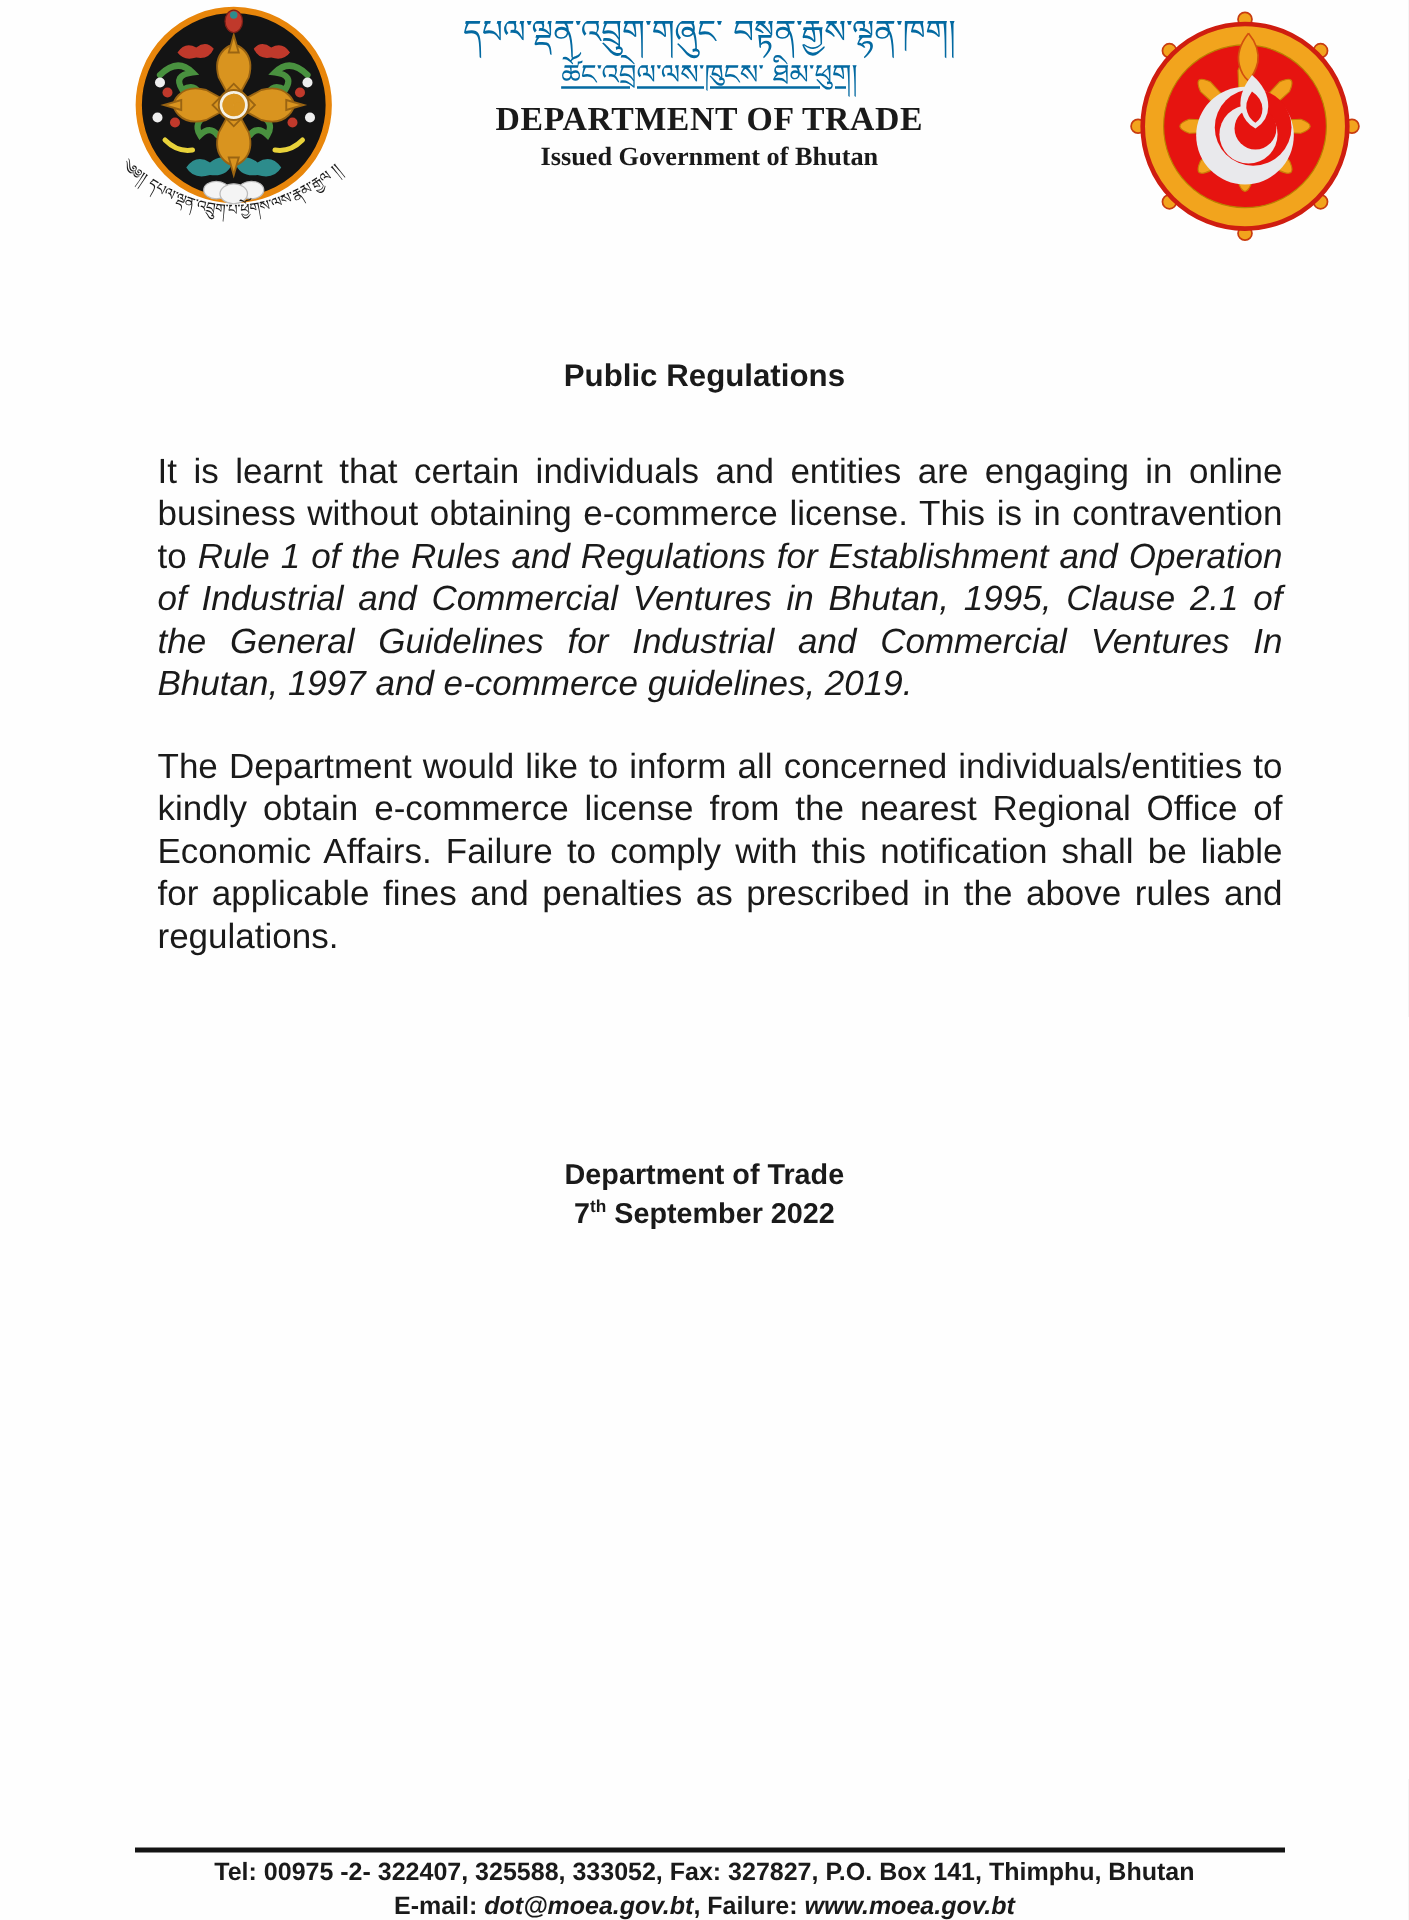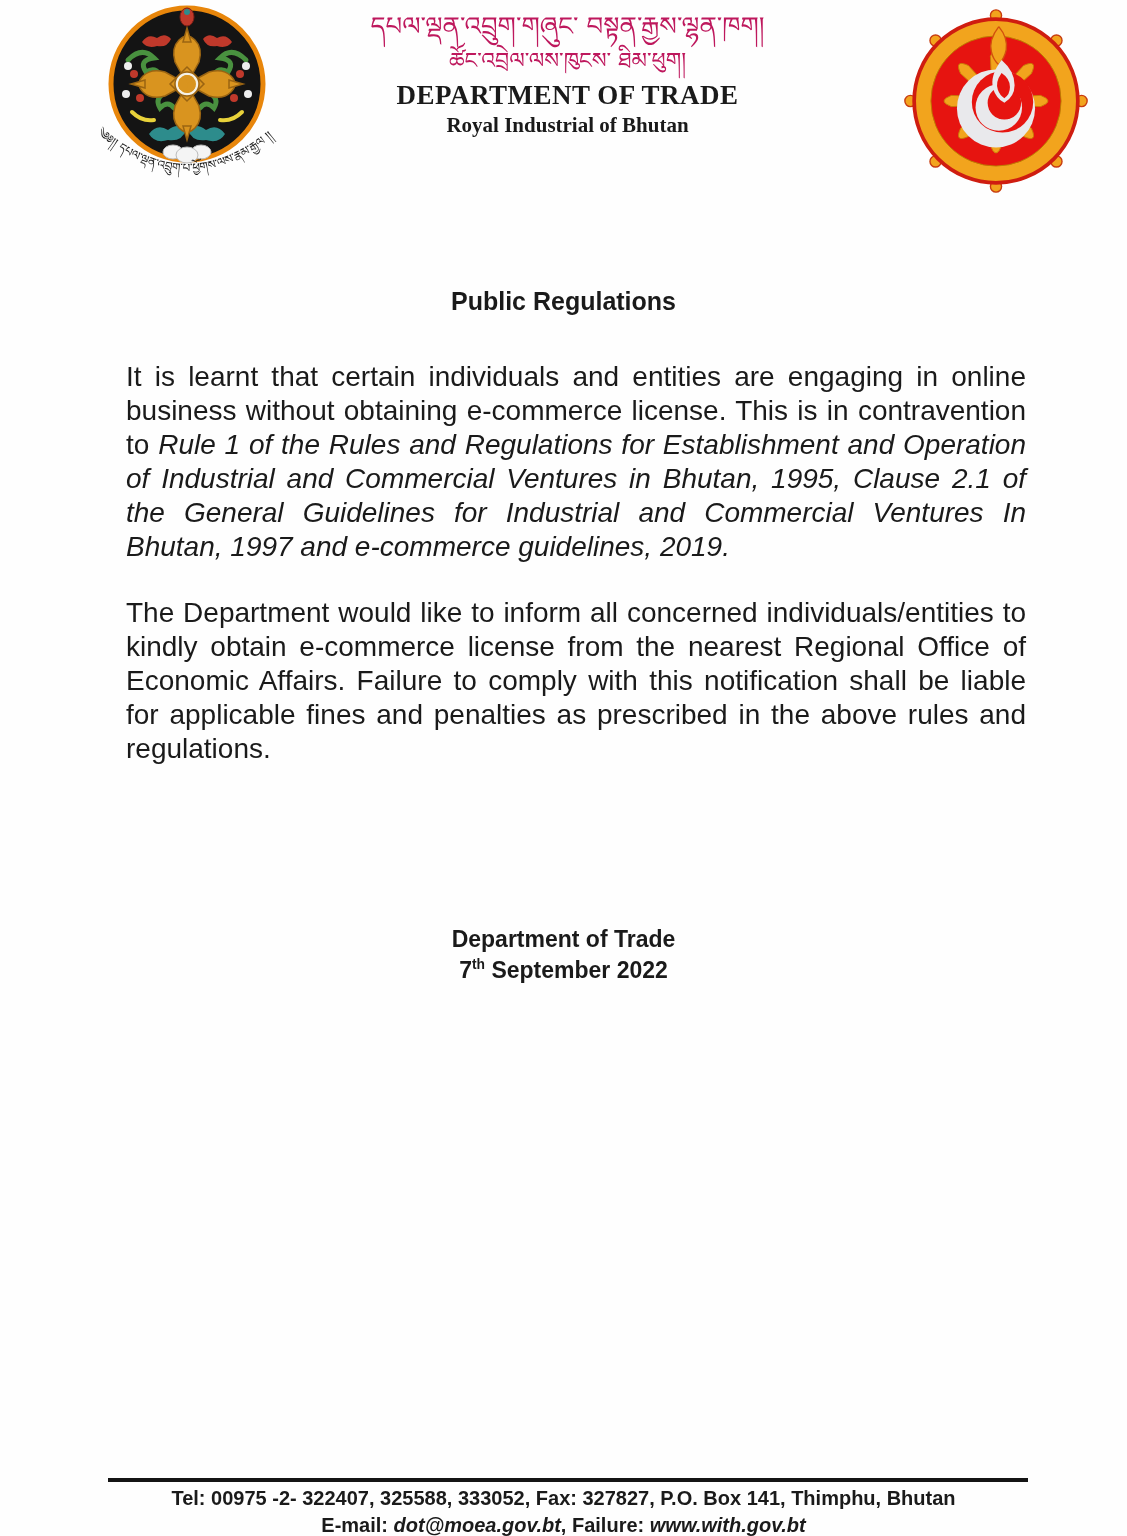--- a/index.html
+++ b/index.html
@@ -5,23 +5,23 @@
   html,body { margin:0; padding:0; background:#e9e9e9; }
   .page {
     position:relative; width:1127px; height:1536px; margin:0 auto;
     background:#fefefe; color:#1a1a1a;
     font-family:"Liberation Sans", sans-serif; overflow:hidden;
   }
   
   #emblem { position:absolute; left:76px; top:2px; }
   #wheel  { position:absolute; left:903px; top:8px; }
   .hdr-center { position:absolute; left:295px; top:8px; width:545px; text-align:center; }
-  .dz { font-family:"DejaVu Sans", sans-serif; color:#be185d; }
+  .dz { font-family:"DejaVu Sans", sans-serif; color:#0369a1; }
   .dz1 { font-size:26px; line-height:37px; }
-  .dz2 { font-size:22px; line-height:31px; }
+  .dz2 { font-size:22px; line-height:31px;text-decoration:underline; }
   .dept { font-family:"Liberation Serif", serif; font-weight:bold; font-size:27px; line-height:33px; margin-top:3px; letter-spacing:.5px; }
   .sub  { font-family:"Liberation Serif", serif; font-weight:bold; font-size:21px; line-height:27px; }
   
   .title { position:absolute; top:287px; left:0; width:100%; text-align:center; font-weight:bold; font-size:25px; }
   .para { position:absolute; left:122px; width:900px; margin:4px; text-align:justify; font-size:28px; line-height:34px; }
   #p1 { top:356px; }
   #p2 { top:592px; }
   #issued { position:absolute; left:122px; top:760px; margin:0; font-size:22.5px; }
   .it { font-style:italic; }
   #sig { position:absolute; top:924px; left:0; width:100%; text-align:center; font-weight:bold; font-size:23px; line-height:31px; }
@@ -103,21 +103,21 @@
     <path id="emArc" d="M14 126 Q111 214 208 126" fill="none"></path>
     <text font-size="12" fill="#1a1a1a" font-family="DejaVu Sans, sans-serif">
       <textPath href="#emArc" startOffset="4%">༄༅།། དཔལ་ལྡན་འབྲུག་པ་ཕྱོགས་ལས་རྣམ་རྒྱལ །།</textPath>
     </text>
   </svg>
 
   <div class="hdr-center">
     <div class="dz dz1">དཔལ་ལྡན་འབྲུག་གཞུང་ བསྟན་རྒྱས་ལྷན་ཁག།</div>
     <div class="dz dz2">ཚོང་འབྲེལ་ལས་ཁུངས་ ཐིམ་ཕུག།</div>
     <div class="dept">DEPARTMENT OF TRADE</div>
-    <div class="sub">Royal Industrial of Bhutan</div>
+    <div class="sub">Issued Government of Bhutan</div>
   </div>
 
   <svg id="wheel" width="186" height="186" viewBox="0 0 200 200">
     <g fill="#f2a41d" stroke="#c83c10" stroke-width="1.5">
       <circle cx="100" cy="8" r="6"></circle>
         <circle cx="165" cy="35" r="6"></circle>
       <circle cx="192" cy="100" r="6"></circle>
         <circle cx="165" cy="165" r="6"></circle>
       <circle cx="100" cy="192" r="6"></circle>
         <circle cx="35" cy="165" r="6"></circle>
@@ -170,15 +170,15 @@
   <p class="para" id="p2">The Department would like to inform all concerned individuals/entities to kindly obtain e-commerce license from the nearest Regional Office of Economic Affairs. Failure to comply with this notification shall be liable for applicable fines and penalties as prescribed in the above rules and regulations.</p>
 
 
   <div id="sig">
     <div>Department of Trade</div>
     <div><span>7</span><sup>th</sup><span> September 2022</span></div>
   </div>
 
   <div id="rule"></div>
   <div class="fline" id="f1">Tel: 00975 -2- 322407, 325588, 333052, Fax: 327827, P.O. Box 141, Thimphu, Bhutan</div>
-  <div class="fline" id="f2"><span>E-mail: </span><span class="it">dot@moea.gov.bt</span><span>,   Failure: </span><span class="it">www.with.gov.bt</span></div>
+  <div class="fline" id="f2"><span>E-mail: </span><span class="it">dot@moea.gov.bt</span><span>,   Failure: </span><span class="it">www.moea.gov.bt</span></div>
 
 </div>
 
 </body></html>

